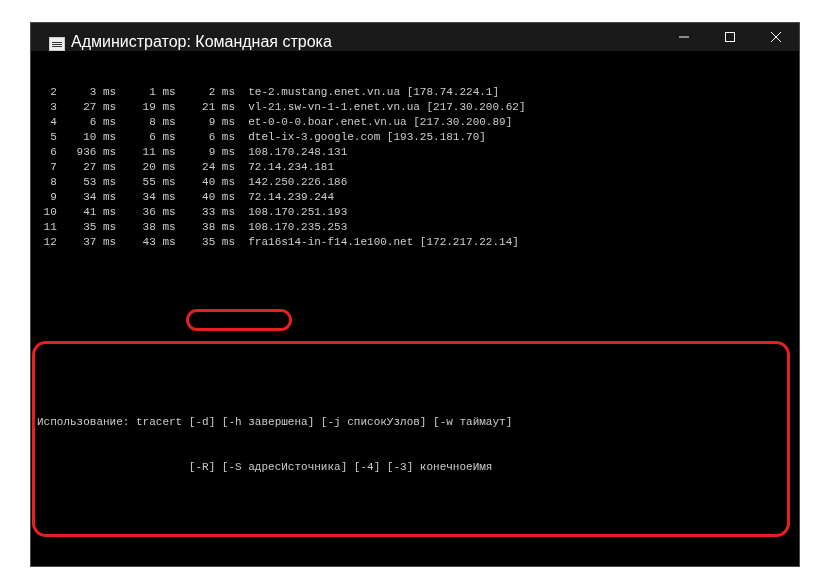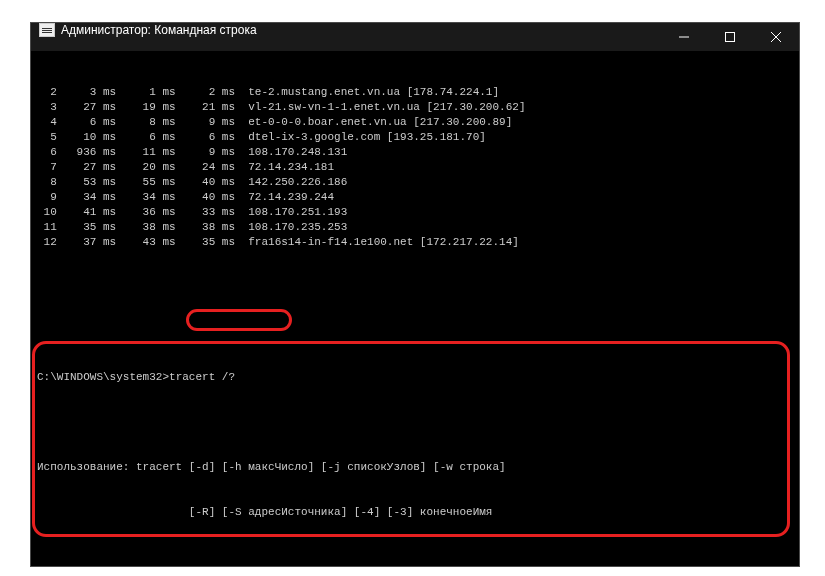--- a/index.html
+++ b/index.html
@@ -19,24 +19,24 @@
     height: 545px;
     background: #000;
     border: 1px solid #4a4a4a;
     display: flex;
     flex-direction: column;
   }
   .titlebar {
     background: #1a1a1a;
     height: 28px;
     display: flex;
-    align-items: flex-start;
-    padding-left: 8px;
+    align-items: flex-end;
+    padding-left: 18px;
     font-family: 'Segoe UI', Tahoma, sans-serif;
-    font-size: 12px;
+    font-size: 16px;
     color: #ffffff;
     flex-shrink: 0;
   }
   .titlebar-icon {
     width: 16px;
     height: 14px;
     background: #eee;
     border: 1px solid #ccc;
     margin-right: 6px;
     display: inline-block;
@@ -107,23 +107,22 @@
             <line x1="10" y1="0" x2="0" y2="10"></line>
           </svg>
       </div>
     </div>
   </div>
 
   <div class="terminal">
     <div id="trace-block"><div class="term-line">  2     3 ms     1 ms     2 ms  te-2.mustang.enet.vn.ua [178.74.224.1]</div><div class="term-line">  3    27 ms    19 ms    21 ms  vl-21.sw-vn-1-1.enet.vn.ua [217.30.200.62]</div><div class="term-line">  4     6 ms     8 ms     9 ms  et-0-0-0.boar.enet.vn.ua [217.30.200.89]</div><div class="term-line">  5    10 ms     6 ms     6 ms  dtel-ix-3.google.com [193.25.181.70]</div><div class="term-line">  6   936 ms    11 ms     9 ms  108.170.248.131</div><div class="term-line">  7    27 ms    20 ms    24 ms  72.14.234.181</div><div class="term-line">  8    53 ms    55 ms    40 ms  142.250.226.186</div><div class="term-line">  9    34 ms    34 ms    40 ms  72.14.239.244</div><div class="term-line"> 10    41 ms    36 ms    33 ms  108.170.251.193</div><div class="term-line"> 11    35 ms    38 ms    38 ms  108.170.235.253</div><div class="term-line"> 12    37 ms    43 ms    35 ms  fra16s14-in-f14.1e100.net [172.217.22.14]</div></div>
     <div class="term-line"> </div>
     <div class="term-line"> </div>
-    <div class="term-line"><span>C:\WINDOWS\system32&gt;</span><span>tracert /?</span></div>
     <div class="term-line"> </div>
-    <div class="term-line">Использование: tracert [-d] [-h максЧисло] [-j списокУзлов] [-w строка]</div>
+    <div class="term-line">Использование: tracert [-d] [-h завершена] [-j списокУзлов] [-w таймаут]</div>
     <div class="term-line">                       [-R] [-S адресИсточника] [-4] [-3] конечноеИмя</div>
     
     
     
     
     
 
     <div class="hl" style="top:258px; left:155px; width:106px; height:22px;"></div>
     <div class="hl" style="top:290px; left:1px; width:758px; height:196px;"></div>
   </div>

